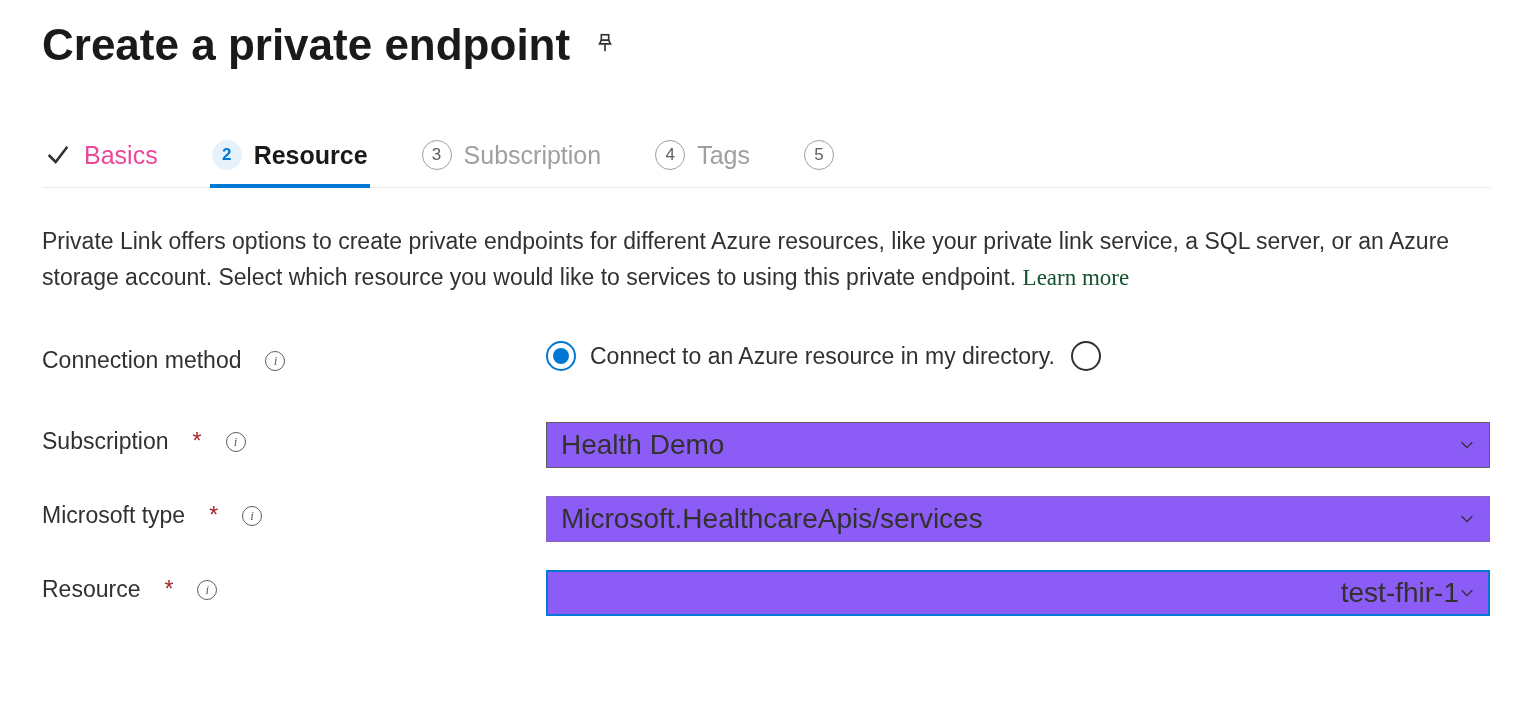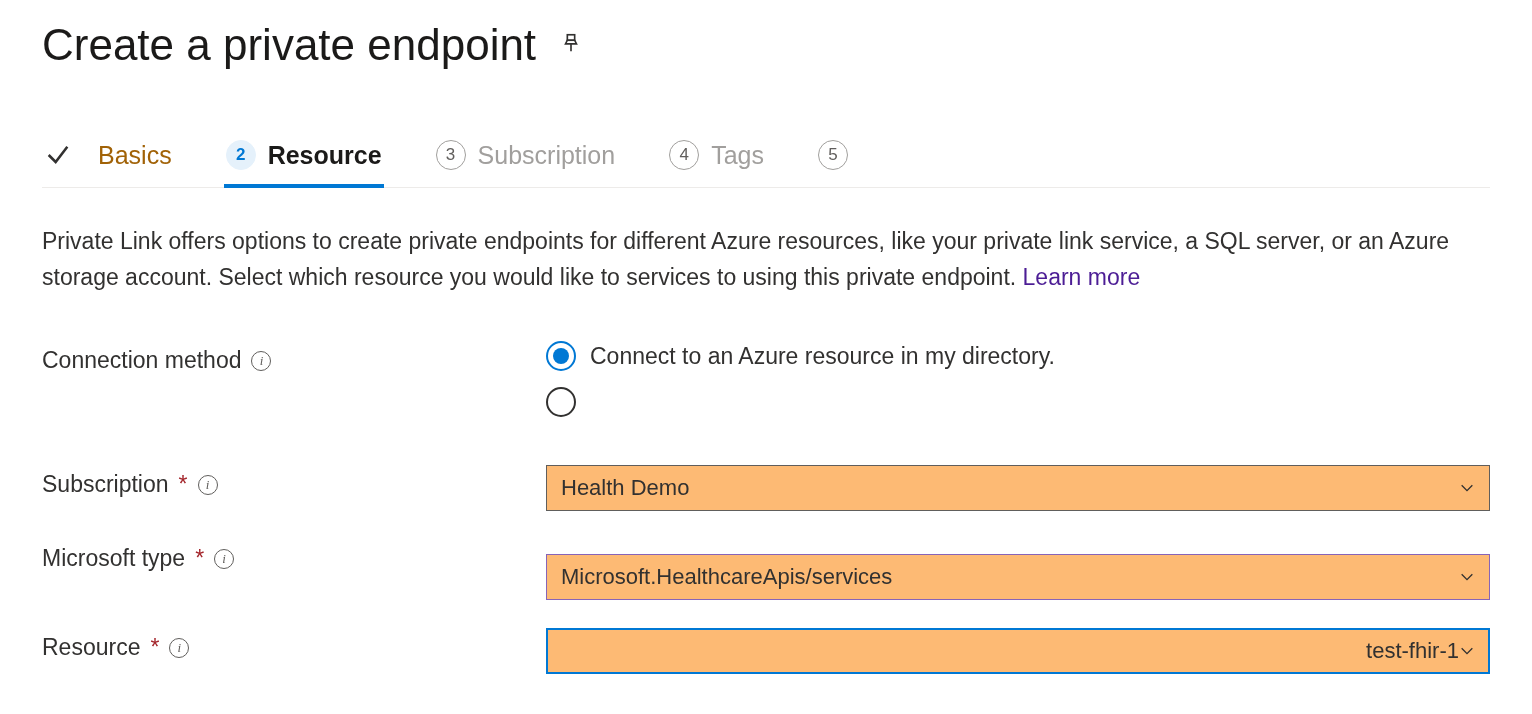--- a/index.html
+++ b/index.html
@@ -15,21 +15,21 @@
       width: 1532px;
     }
     .page-header {
       display: flex;
       align-items: center;
       gap: 24px;
       margin-bottom: 60px;
     }
     .page-title {
       font-size: 44px;
-      font-weight: 400;
+      font-weight: 700;
       color: #1b1a19;
     }
     .pin-icon {
       width: 22px;
       height: 22px;
       color: #323130;
     }
     .tabs {
       display: flex;
       align-items: center;
@@ -42,22 +42,21 @@
       align-items: center;
       gap: 12px;
       padding: 10px 2px 14px 2px;
       cursor: pointer;
       font-size: 25px;
       color: #a19f9d;
       border-bottom: 4px solid transparent;
       margin-bottom: -1px;
     }
     .tab.complete .tab-label {
-      color: #a16207;
-      margin-left: 14px;
+      color: #ec4899;
     }
     .tab.active {
       border-bottom-color: #0078d4;
     }
     .tab.active .tab-label {
       color: #1b1a19;
       font-weight: 600;
     }
     .tab-check {
       width: 28px;
@@ -84,34 +83,35 @@
       border: 1px solid #e5f1fb;
     }
     .description {
       font-size: 23px;
       line-height: 1.55;
       color: #323130;
       margin-bottom: 46px;
       max-width: 1460px;
     }
     .learn-more {
-      color: #4c1d95;
+      color: #14532d;
       text-decoration: none;
       cursor: pointer;
+      font-family: Liberation Serif, serif;
     }
     .form-row {
       display: flex;
       align-items: flex-start;
       margin-bottom: 28px;
     }
     .form-label-col {
       width: 504px;
       display: flex;
       align-items: center;
-      gap: 10px;
+      gap: 24px;
       font-size: 23px;
       color: #323130;
       padding-top: 6px;
     }
     .required-star {
       color: #a4262c;
     }
     .info-icon {
       width: 20px;
       height: 20px;
@@ -124,21 +124,21 @@
       color: #605e5c;
       font-style: italic;
       font-family: Georgia, serif;
     }
     .form-control-col {
       flex: 1;
       max-width: 960px;
     }
     .radio-group {
       display: flex;
-      flex-direction: column;
+      flex-direction: row;
       gap: 16px;
     }
     .radio-option {
       display: flex;
       align-items: center;
       gap: 14px;
       cursor: pointer;
       font-size: 23px;
     }
     .radio-circle {
@@ -162,32 +162,31 @@
       background: #0078d4;
       border-radius: 50%;
       top: 50%;
       left: 50%;
       transform: translate(-50%, -50%);
     }
     .select-box {
       width: 100%;
       height: 46px;
       border: 1px solid #605e5c;
-      background: #fdba74;
+      background: #8b5cf6;
       display: flex;
       align-items: center;
       justify-content: space-between;
       padding: 0 14px;
-      font-size: 22px;
+      font-size: 28px;
       color: #323130;
       cursor: pointer;
     }
     .select-box.purple {
       border: 1px solid #8764b8;
-      margin-top: 15px;
     }
     .select-box.focused {
       border: 2px solid #0078d4;
       padding: 0 13px;
       justify-content: flex-end;
     }
     .chevron {
       width: 16px;
       height: 16px;
     }

